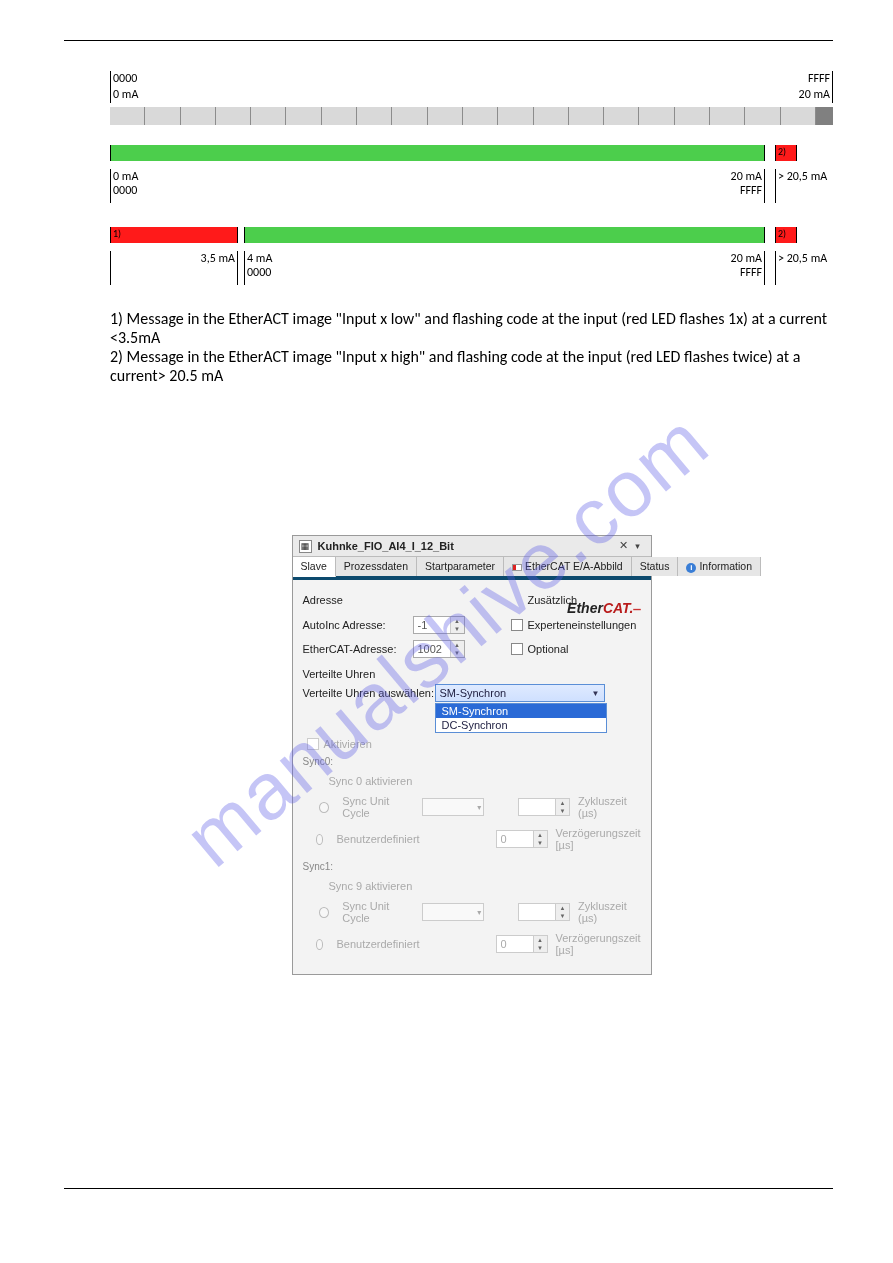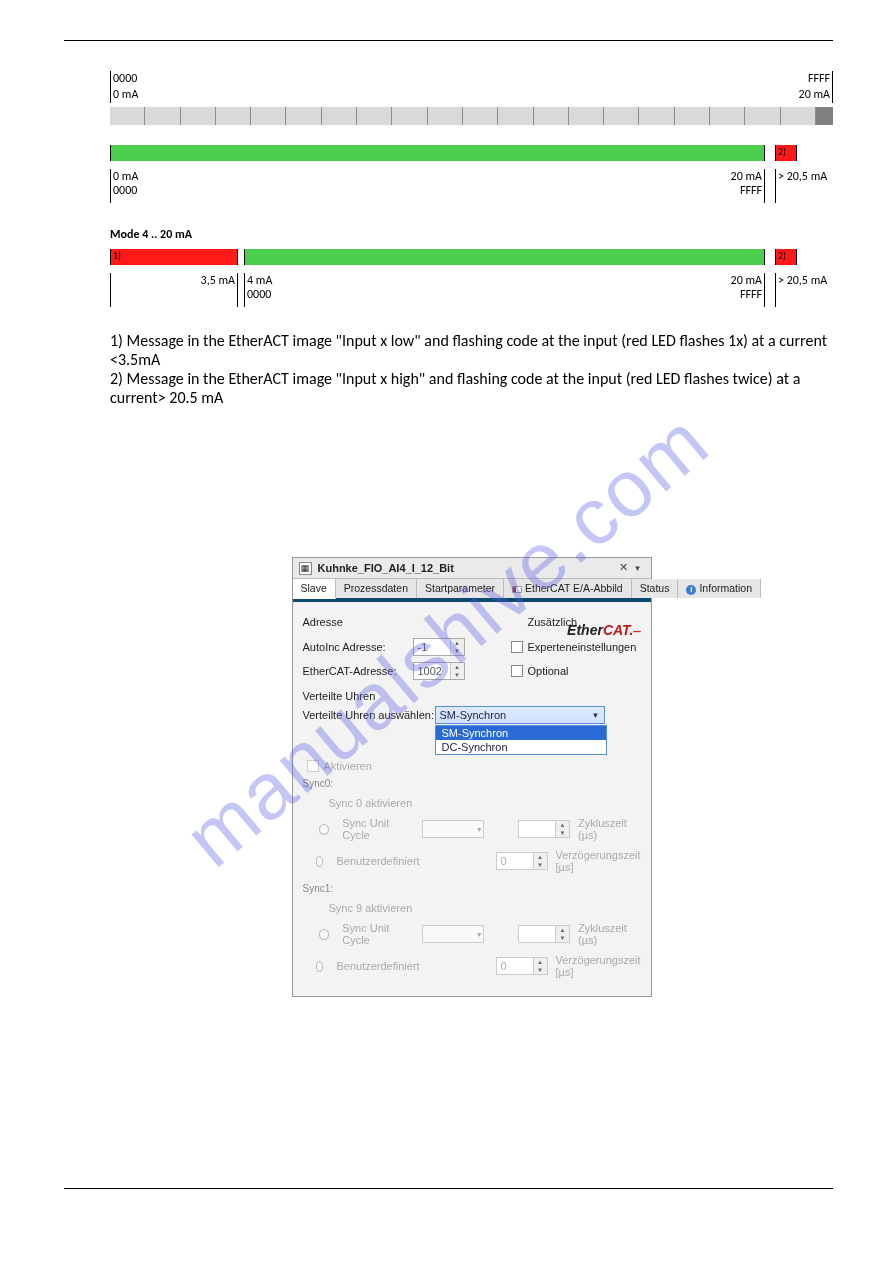--- a/index.html
+++ b/index.html
@@ -292,21 +292,20 @@
         </div>
       </div>
       <div style="flex:0 0 10px;"></div>
       <div class="lbl-seg border-l">
         <span>&gt; 20,5 mA</span>
       </div>
     </div>
   </div>
 
   <div class="mode-block">
-    <div class="section-title" style="margin-top:18px;">Mode 4 .. 20 mA</div>
     <div class="bar-row">
       <div class="bar-red" style="flex:0 0 128px;">1)</div>
       <div class="bar-gap" style="flex:0 0 6px;"></div>
       <div class="bar-green" style="flex:0 0 521px;"></div>
       <div class="bar-gap" style="flex:0 0 10px;"></div>
       <div class="bar-red" style="flex:0 0 22px;">2)</div>
     </div>
     <div class="lbl-row" style="height:34px;">
       <div style="flex:0 0 128px; display:flex;">
         <div class="lbl-seg border-l" style="flex:1;"></div>

